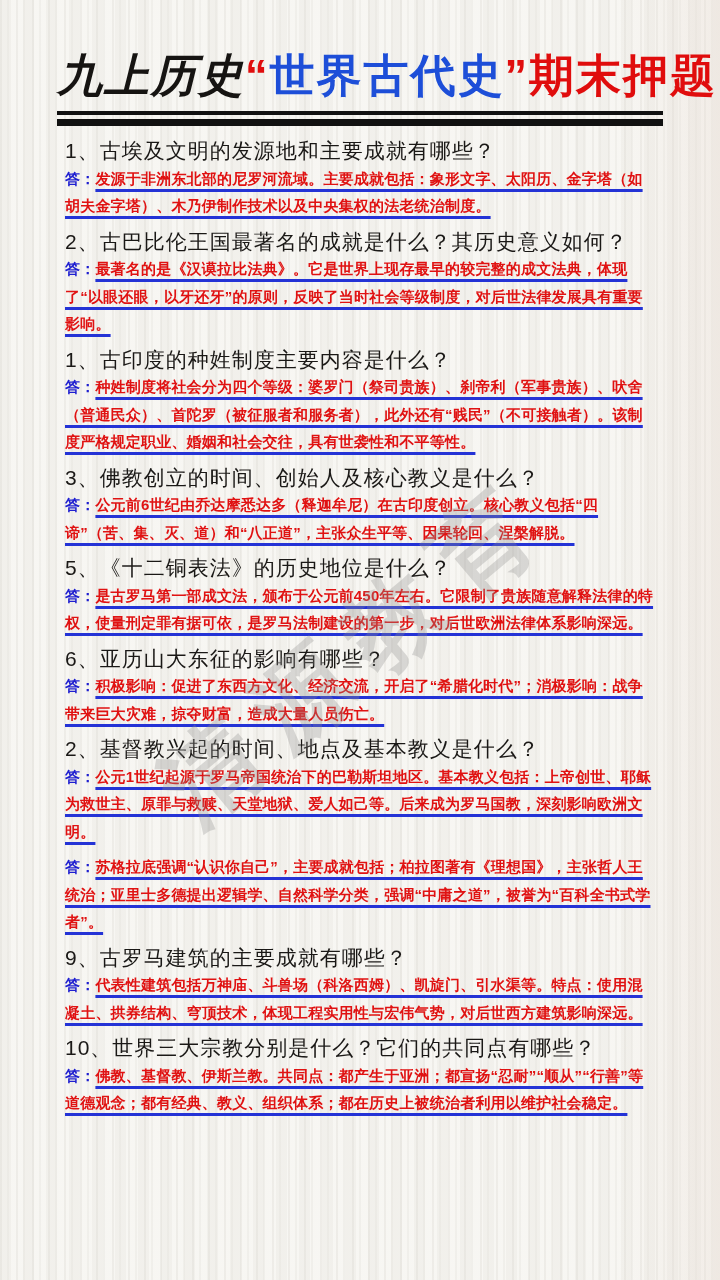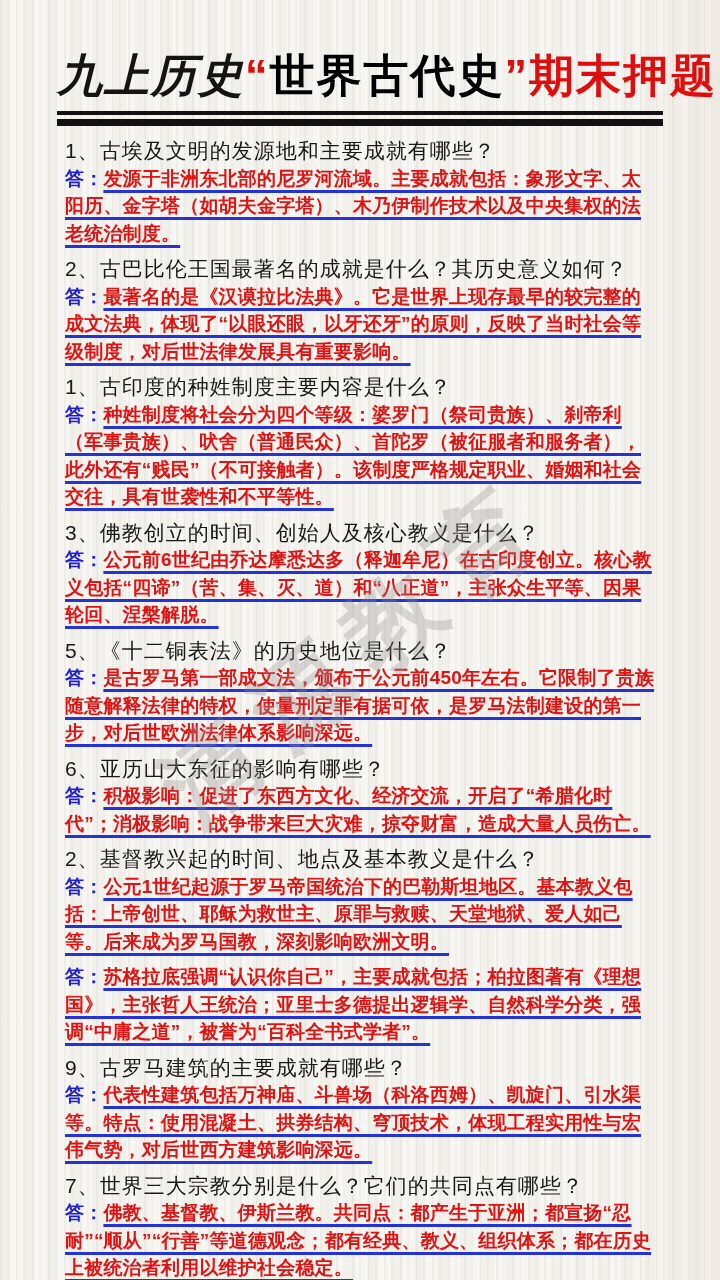--- a/index.html
+++ b/index.html
@@ -41,34 +41,34 @@
   .title{
     margin:0 0 9px 0;
     text-align:center;
     font-size:45px;
     line-height:52px;
     font-weight:900;
     letter-spacing:2px;
     white-space:nowrap;
   }
   .t-black{color:#161412;font-style:italic;}
-  .t-blue{color:#000000;}
+  .t-blue{color:#1d4ed8;}
   .t-red{color:#e00d0d;}
   .rule{margin:0 0 11px 0;}
   .rule-thin{height:4px;background:#111;margin-bottom:4px;}
   .rule-thick{height:7px;background:#111;}
   .qa{margin:8px;}
   .q{
     color:#1a1816;
     font-size:21px;
     line-height:27.5px;
     letter-spacing:1px;
   }
   .a{
-    font-size:19px;
+    font-size:15px;
     line-height:27.5px;
     font-weight:bold;
     letter-spacing:0.2px;
   }
   .a-prefix{
     color:#1f1fd0;
   }
   .a-body{
     color:#e01212;
     text-decoration:underline;
@@ -130,18 +130,18 @@
     <div class="qa">
       <div class="a"><span class="a-prefix">答：</span><span class="a-body">苏格拉底强调“认识你自己”，主要成就包括；柏拉图著有《理想国》，主张哲人王统治；亚里士多德提出逻辑学、自然科学分类，强调“中庸之道”，被誉为“百科全书式学者”。</span></div>
     </div>
 
     <div class="qa">
       <div class="q">9、古罗马建筑的主要成就有哪些？</div>
       <div class="a"><span class="a-prefix">答：</span><span class="a-body">代表性建筑包括万神庙、斗兽场（科洛西姆）、凯旋门、引水渠等。特点：使用混凝土、拱券结构、穹顶技术，体现工程实用性与宏伟气势，对后世西方建筑影响深远。</span></div>
     </div>
 
     <div class="qa">
-      <div class="q">7、世界三大宗教分别是什么？它们的共同点有哪些？</div>
+      <div class="q">10、世界三大宗教分别是什么？它们的共同点有哪些？</div>
       <div class="a"><span class="a-prefix">答：</span><span class="a-body">佛教、基督教、伊斯兰教。共同点：都产生于亚洲；都宣扬“忍耐”“顺从”“行善”等道德观念；都有经典、教义、组织体系；都在历史上被统治者利用以维护社会稳定。</span></div>
     </div>
   </div>
 
 </div>
 
 </body></html>

